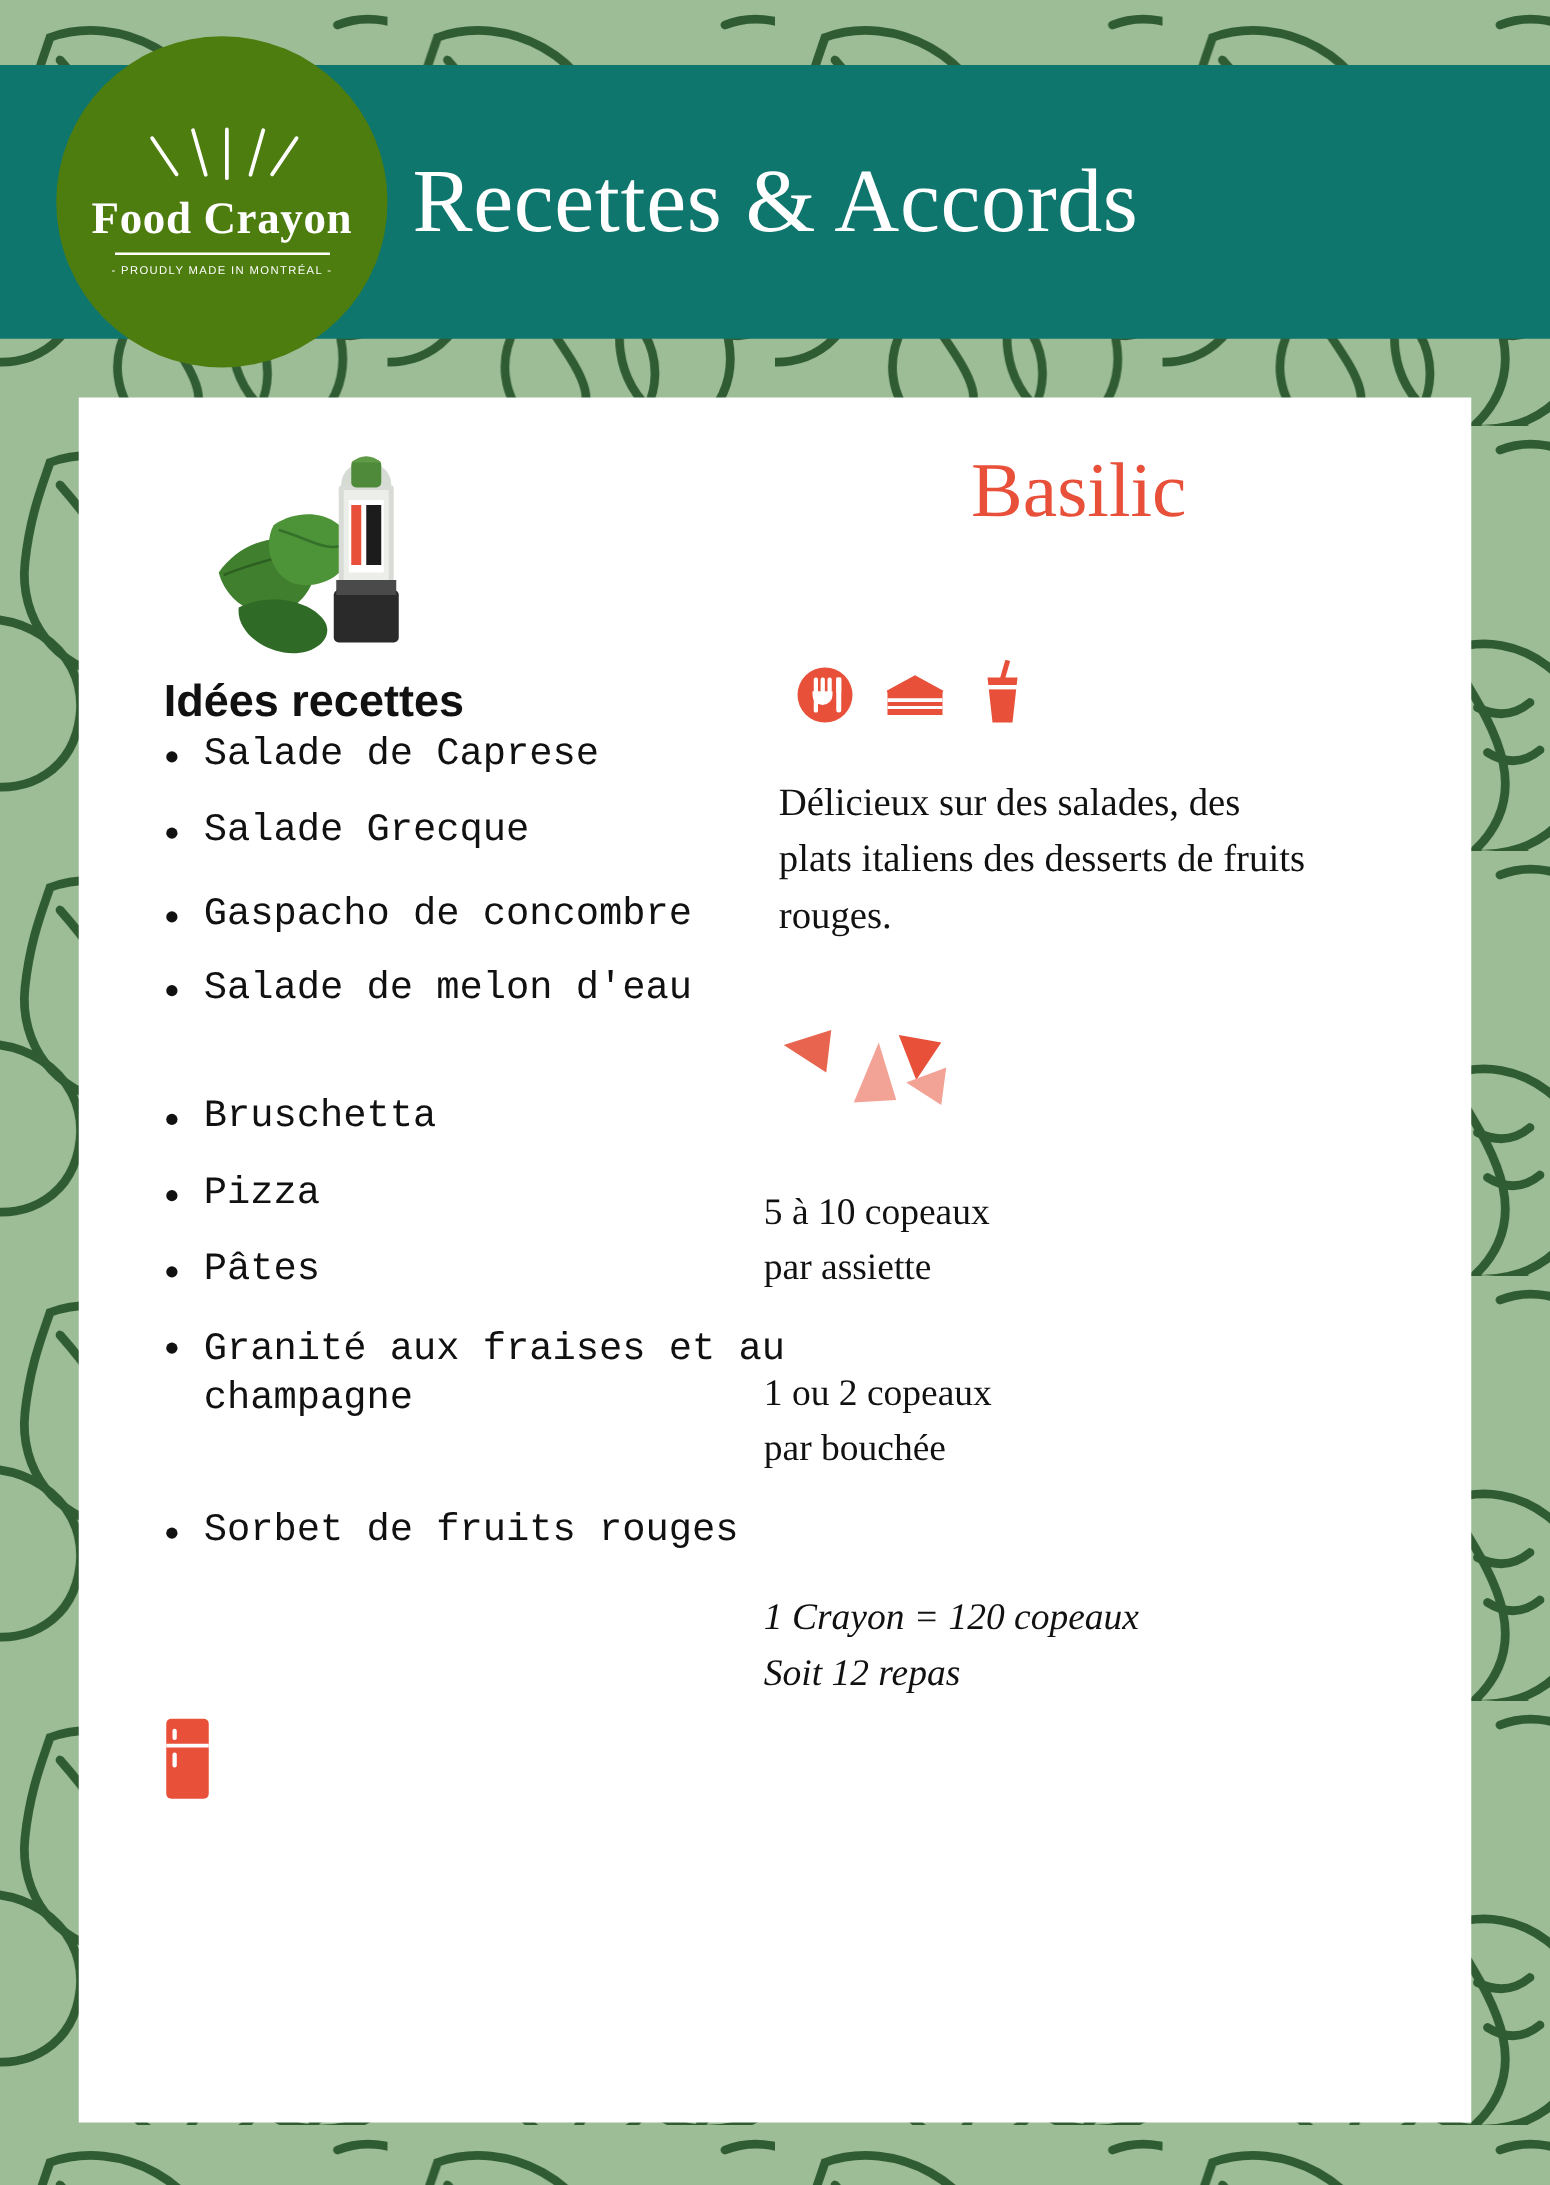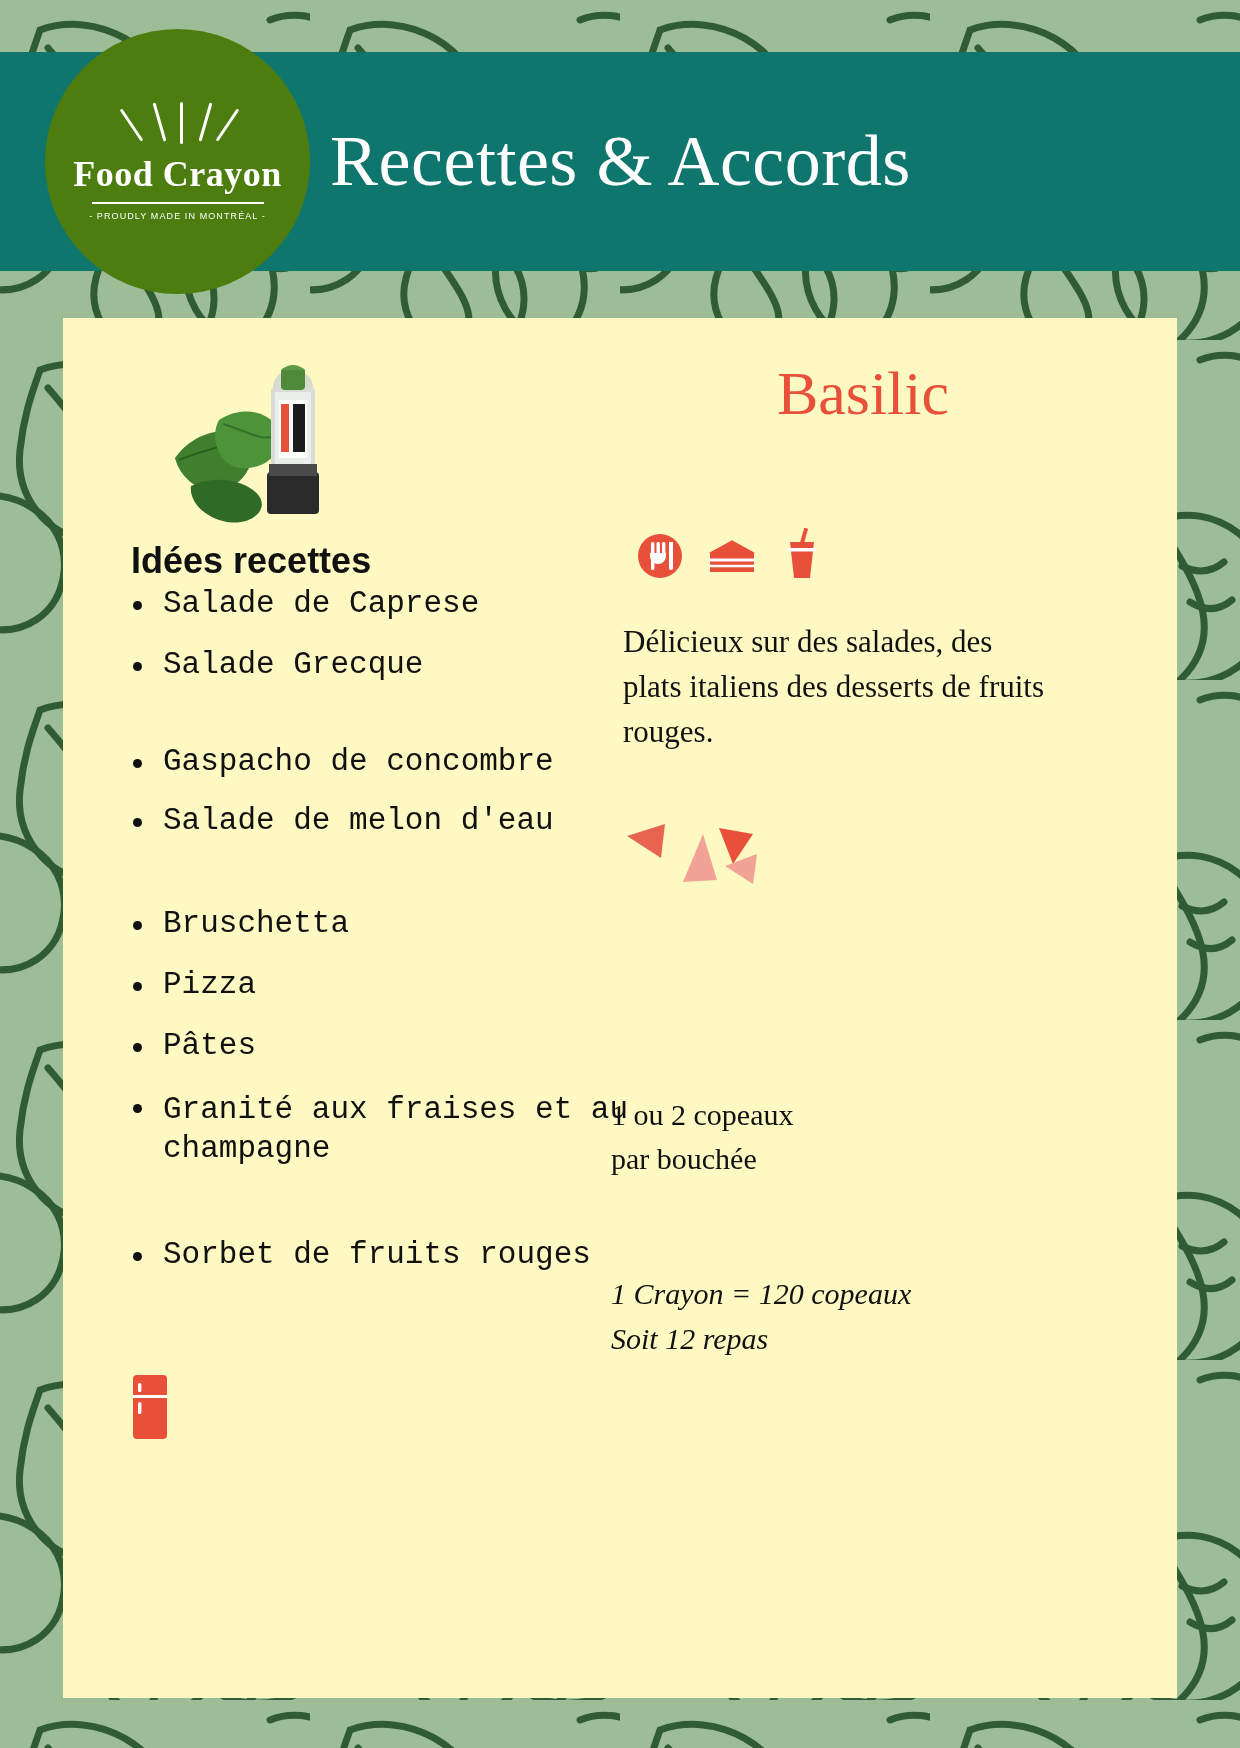--- a/index.html
+++ b/index.html
@@ -103,21 +103,21 @@
     text-align: center;
   }
 
   
   #card {
     position: absolute;
     left: 63px;
     top: 318px;
     width: 1114px;
     height: 1380px;
-    background: #fef9c3;
+    background: #ffffff;
     z-index: 2;
   }
 
   
   #product-img {
     position: absolute;
     left: 100px;
     top: 28px;
     width: 230px;
     height: 190px;
@@ -325,21 +325,21 @@
 
   <ul id="recipes-list">
     <li style="margin-top:0px;">
       <span class="bullet"></span>
       <span>Salade de Caprese</span>
     </li>
     <li style="margin-top:30px;">
       <span class="bullet"></span>
       <span>Salade Grecque</span>
     </li>
-    <li style="margin-top:66px;">
+    <li style="margin-top:36px;">
       <span class="bullet"></span>
       <span>Gaspacho de concombre</span>
     </li>
     <li style="margin-top:28px;">
       <span class="bullet"></span>
       <span>Salade de melon d'eau</span>
     </li>
     <li style="margin-top:72px;">
       <span class="bullet"></span>
       <span>Bruschetta</span>
@@ -387,20 +387,22 @@
 
   <div id="desc-text">Délicieux sur des salades, des plats italiens des desserts de fruits rouges.</div>
 
   <svg id="cheese-icon" viewBox="0 0 160 80">
     <path d="M6 18 L44 6 L40 40 Z" fill="#e8644f"></path>
     <path d="M62 64 L82 16 L96 62 Z" fill="#f2a396"></path>
     <path d="M98 10 L132 16 L112 46 Z" fill="#e8503a"></path>
     <path d="M104 48 L136 36 L132 66 Z" fill="#f2a396"></path>
   </svg>
 
+  <div class="qty-block" id="qty-1" style="white-space: pre-line;">5 à 10 copeaux
+par assiette</div>
   <div class="qty-block" id="qty-2" style="white-space: pre-line;">1 ou 2 copeaux
 par bouchée</div>
 
   <div id="crayon-note" style="white-space: pre-line;">1 Crayon = 120 copeaux
 Soit 12 repas</div>
 
   <svg id="fridge-icon" viewBox="0 0 38 68">
     <rect x="2" y="2" width="34" height="64" rx="4" fill="#e8503a"></rect>
     <rect x="2" y="22" width="34" height="3" fill="#ffffff"></rect>
     <rect x="7" y="10" width="3.4" height="9" rx="1.6" fill="#ffffff"></rect>

